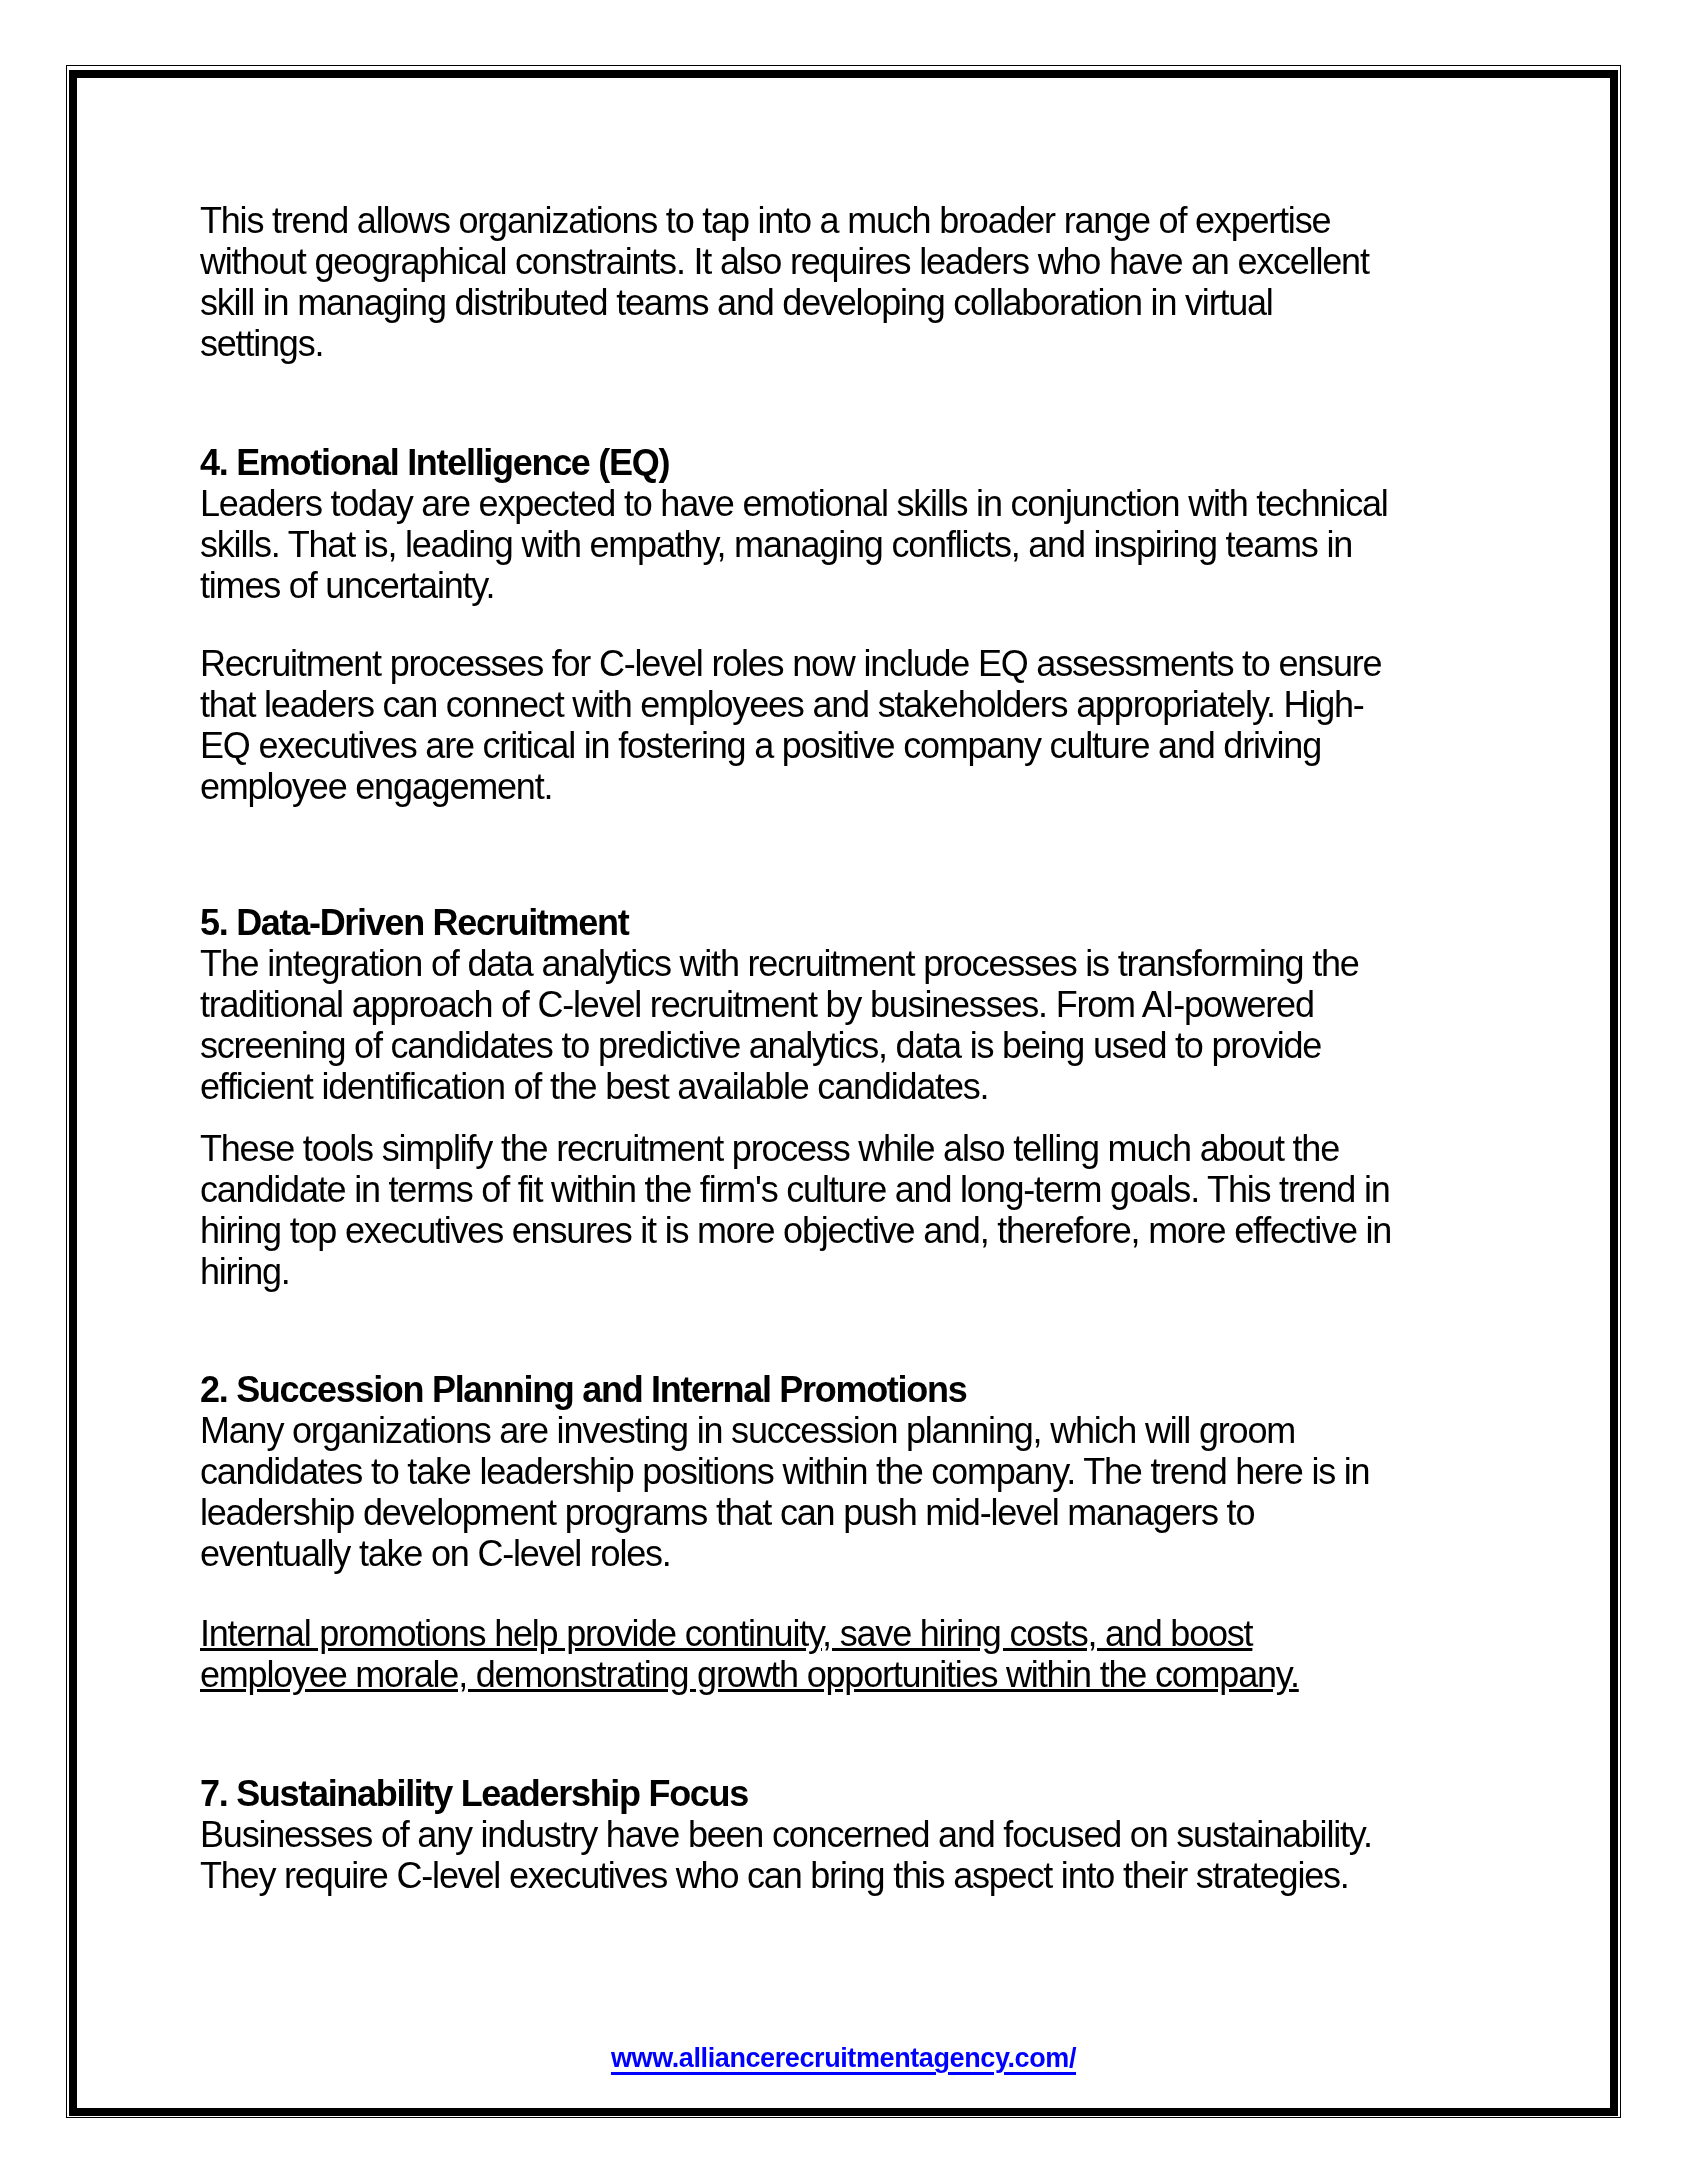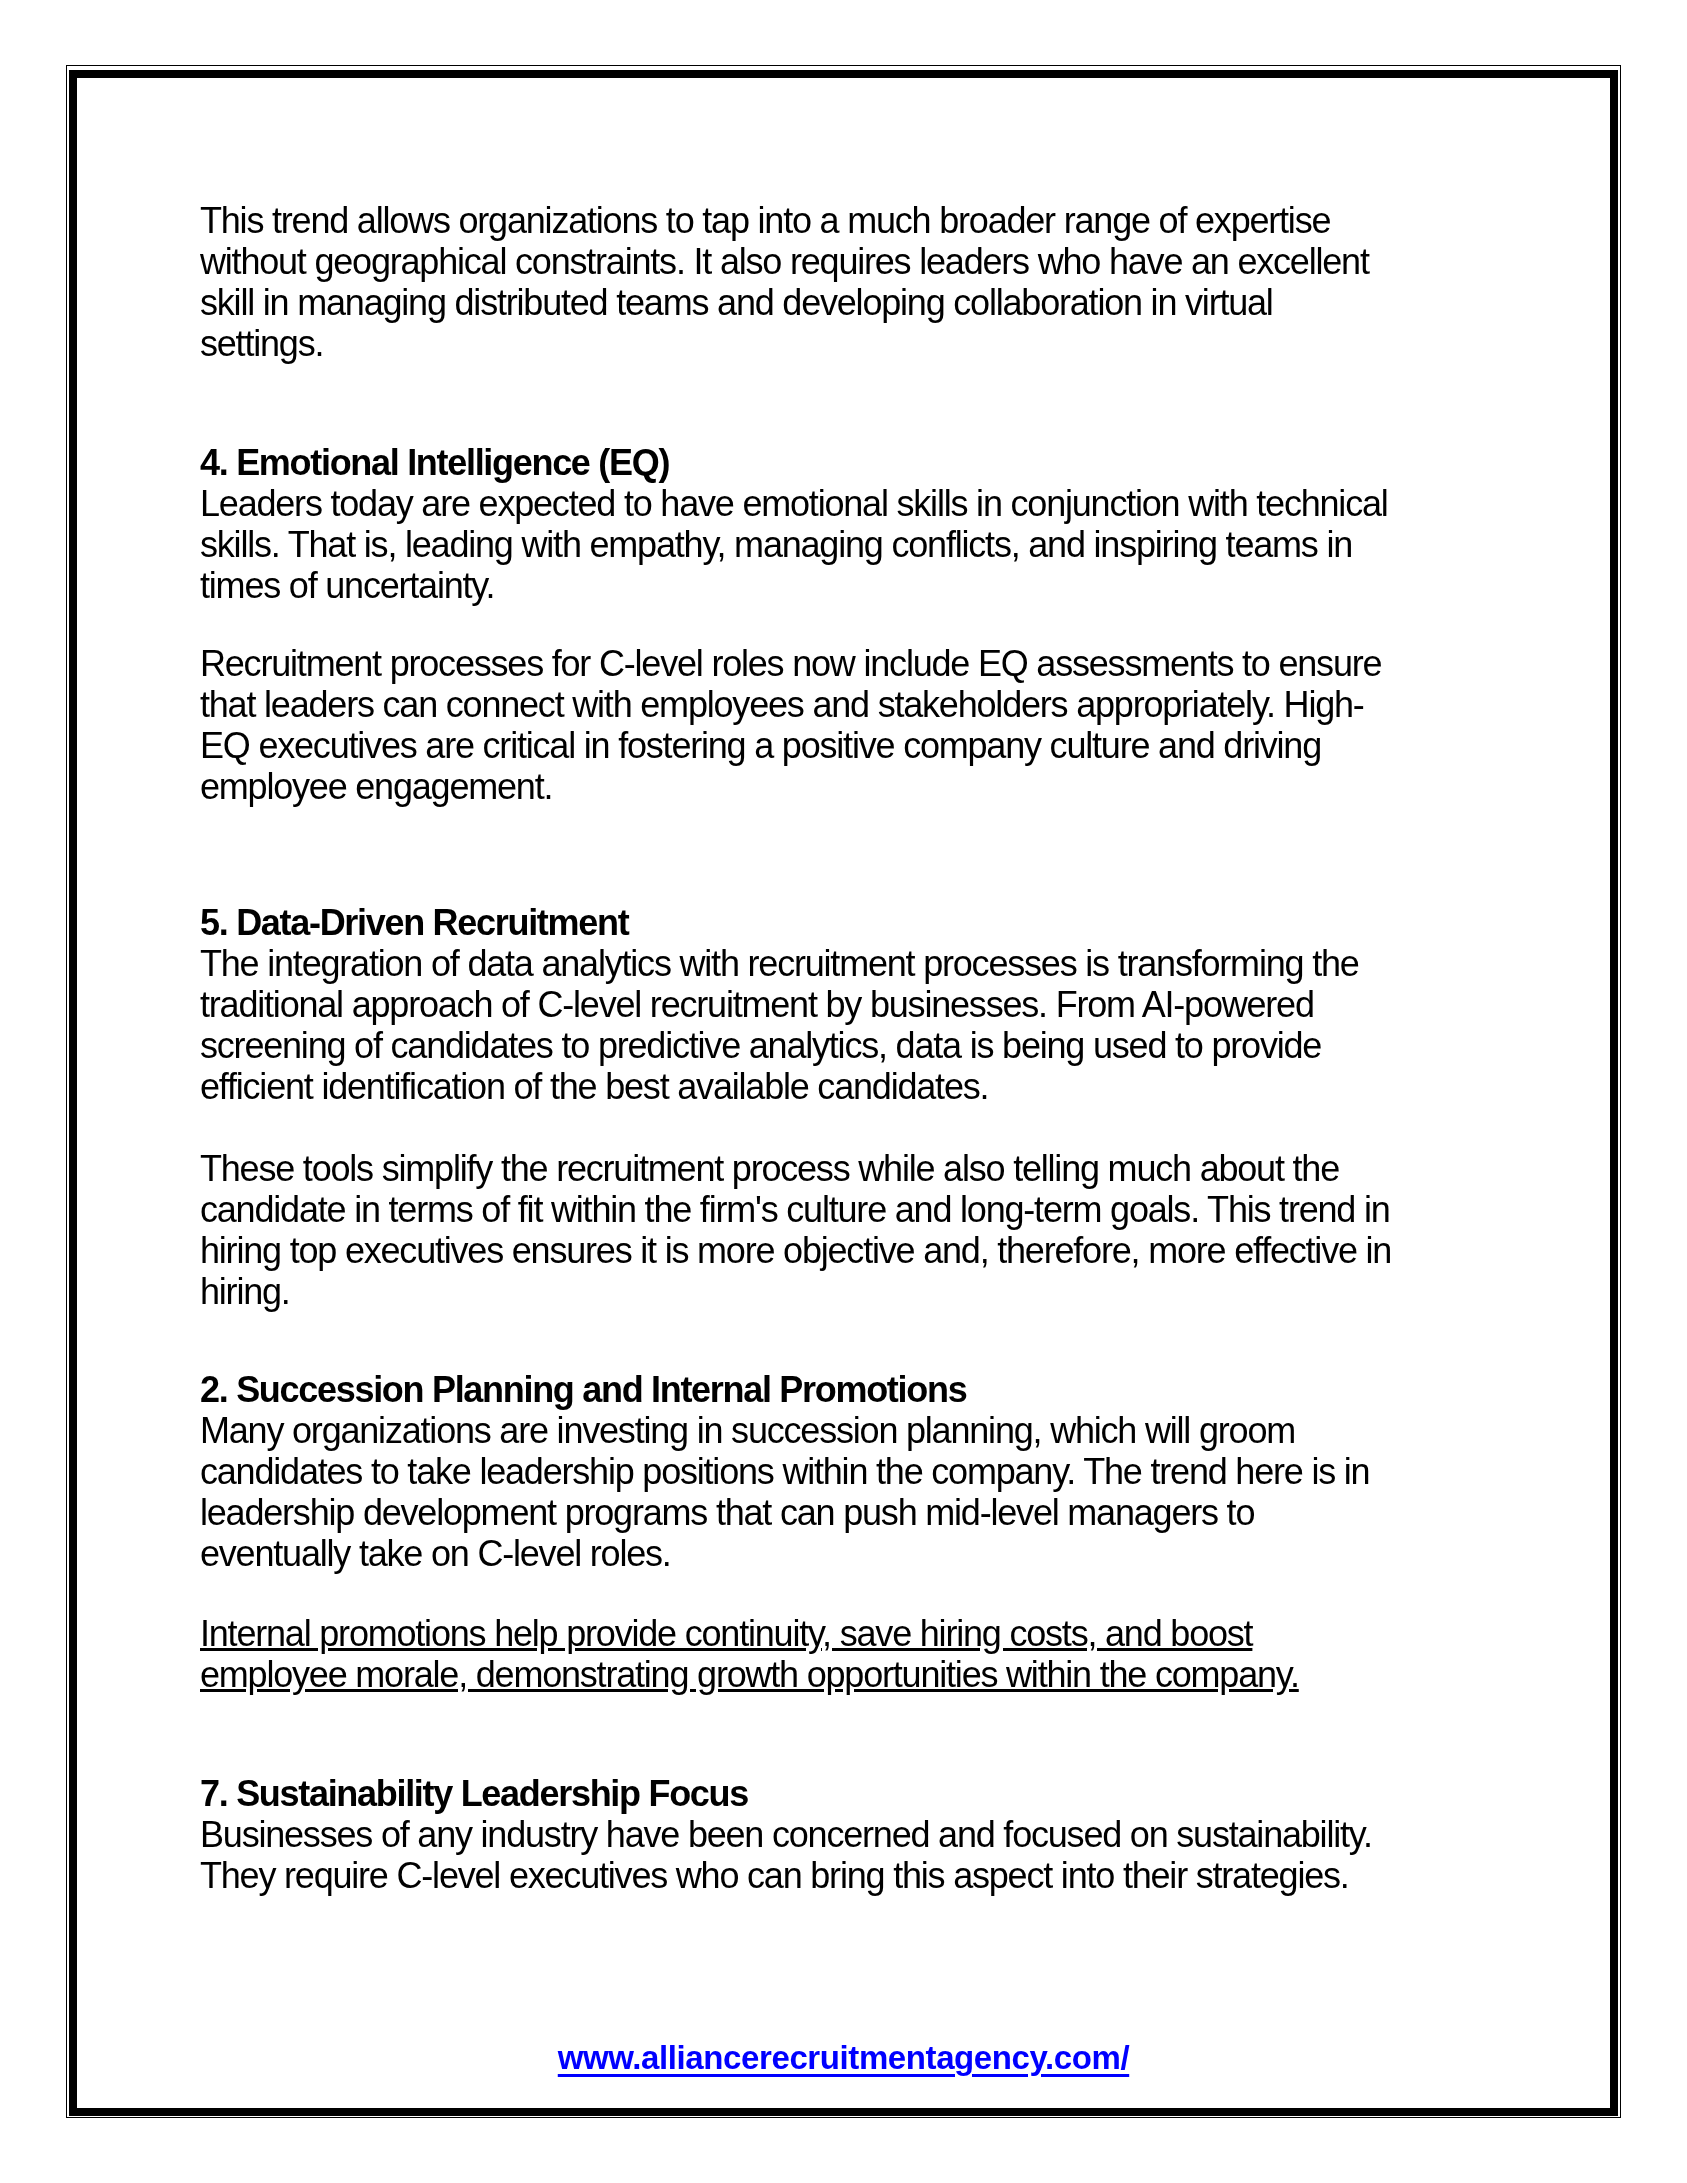--- a/index.html
+++ b/index.html
@@ -61,21 +61,21 @@
     position: absolute;
     left: 0;
     width: 1687px;
     top: 2038px;
     text-align: center;
     margin: 0;
   }
   .footer-link a {
     font-family: "Liberation Sans", "DejaVu Sans", sans-serif;
     font-weight: bold;
-    font-size: 33px;
+    font-size: 27px;
     line-height: 40px;
     color: #0000ff;
     text-decoration: underline;
     text-decoration-thickness: 2.6px;
     text-underline-offset: 5.3px;
     letter-spacing: -0.4px;
   }
 </style>
 </head>
 <body>
@@ -103,21 +103,21 @@
   <span class="line">employee engagement.</span>
 </p>
 
 <div class="block heading" style="top:885px;margin-top:17px;">
   <span class="line-h">5. Data-Driven Recruitment</span>
   <span class="line">The integration of data analytics with recruitment processes is transforming the</span>
   <span class="line">traditional approach of C-level recruitment by businesses. From AI-powered</span>
   <span class="line">screening of candidates to predictive analytics, data is being used to provide</span>
   <span class="line">efficient identification of the best available candidates.</span>
 </div>
-<p class="block" style="top:1128px;margin-top:20px;">
+<p class="block" style="top:1128px;">
   <span class="line">These tools simplify the recruitment process while also telling much about the</span>
   <span class="line">candidate in terms of fit within the firm's culture and long-term goals. This trend in</span>
   <span class="line">hiring top executives ensures it is more objective and, therefore, more effective in</span>
   <span class="line">hiring.</span>
 </p>
 
 <div class="block heading" style="top:1369px;">
   <span class="line-h">2. Succession Planning and Internal Promotions</span>
   <span class="line">Many organizations are investing in succession planning, which will groom</span>
   <span class="line">candidates to take leadership positions within the company. The trend here is in</span>

